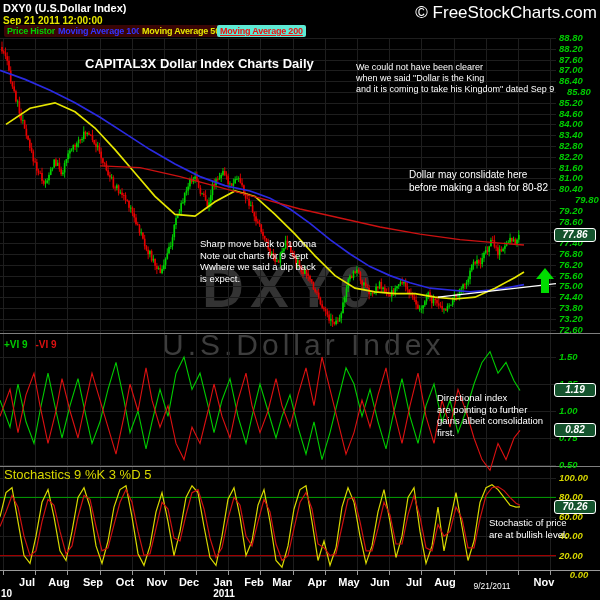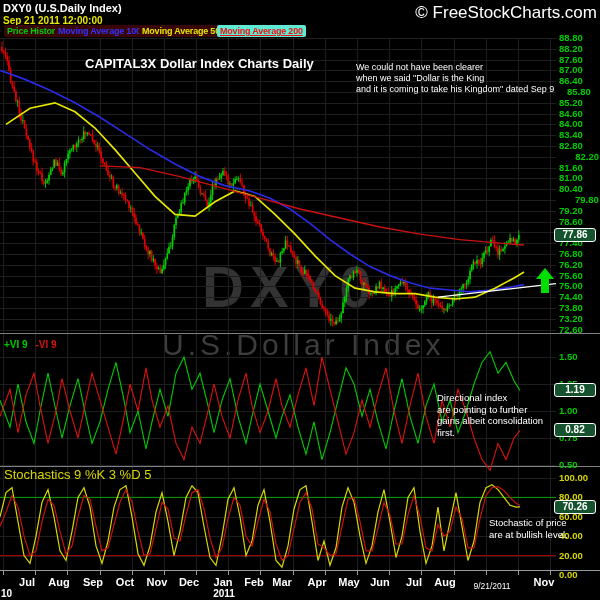--- a/index.html
+++ b/index.html
@@ -12,21 +12,21 @@
   #legend{position:absolute;left:0;top:25px;height:12px;width:600px;z-index:4;}
   .chip{position:absolute;top:0;font-size:9px;font-weight:bold;letter-spacing:-0.2px;
         background:#3a0505;padding:1px 3px;border-radius:2px;white-space:nowrap;}
   
   .wm1{position:absolute;left:202px;top:253px;color:#333333;font-size:58px;font-weight:bold;
        letter-spacing:6px;z-index:0;}
   .wm2{position:absolute;left:162px;top:328px;color:#3d3d3d;font-size:30px;letter-spacing:4px;z-index:0;}
   
   #chart-svg{position:absolute;left:0;top:0;z-index:1;}
   
-  #axis-labels{position:absolute;left:0;top:0;width:600px;height:449px;z-index:2;pointer-events:none;}
+  #axis-labels{position:absolute;left:0;top:0;width:600px;height:449px;z-index:2;pointer-events:none;font-style:italic;}
   .ytick{position:absolute;left:559px;width:40px;height:10px;font-size:9.5px;font-weight:bold;
          color:#00cc00;line-height:10px;}
   .ytick.yellow{color:#d8d800;}
   .valbox{position:absolute;left:554px;width:40px;height:12px;background:#14532d;border:1px solid #fff;
           border-radius:3px;color:#fff;font-size:10px;font-weight:bold;text-align:center;
           line-height:12px;z-index:5;}
   #xaxis{position:absolute;left:0;top:0;width:600px;height:600px;z-index:2;}
   .month{position:absolute;top:576px;width:30px;text-align:center;color:#fff;font-size:11px;font-weight:bold;}
   .yearlbl{position:absolute;color:#fff;font-size:10px;font-weight:bold;}
   .datelbl{position:absolute;left:470px;top:581px;width:44px;text-align:center;color:#fff;font-size:8.5px;}
@@ -42,21 +42,21 @@
   .anno-sharp{left:200px;top:238px;font-size:9.5px;line-height:11.5px;}
   .anno-ominous{left:348px;top:295px;font-size:9.5px;line-height:11.5px;}
   .anno-directional{left:437px;top:392px;font-size:9.5px;line-height:11.5px;}
   .anno-stoch{left:489px;top:517px;font-size:9.5px;line-height:11.5px;}
 </style>
 </head>
 <body>
 
 <div id="screen">
 
-  <div class="sym-title">DXY0 (U.S.Daily Index)</div>
+  <div class="sym-title">DXY0 (U.S.Dollar Index)</div>
   <div class="copyright">© FreeStockCharts.com</div>
   <div class="timestamp">Sep 21 2011 12:00:00</div>
   <div id="legend">
       <div class="chip" style="left: 4px; color: rgb(0, 208, 0); background: rgb(58, 5, 5);">Price History</div>
       <div class="chip" style="left: 55px; color: rgb(51, 51, 255); background: rgb(58, 5, 5);">Moving Average 100</div>
       <div class="chip" style="left: 139px; color: rgb(230, 230, 0); background: rgb(58, 5, 5);">Moving Average 50</div>
       <div class="chip" style="left: 217px; color: rgb(238, 17, 17); background: #5eead4; text-decoration: underline;">Moving Average 200</div>
     </div>
 
   <div class="wm1">DXY0</div>
@@ -758,21 +758,21 @@
       <div class="ytick" style="top: 44px;">88.20</div>
       <div class="ytick" style="top: 55px;">87.60</div>
       <div class="ytick" style="top: 65px;">87.00</div>
       <div class="ytick" style="top: 76px;">86.40</div>
       <div class="ytick" style="top: 87px; padding-left: 8px;">85.80</div>
       <div class="ytick" style="top: 98px;">85.20</div>
       <div class="ytick" style="top: 109px;">84.60</div>
       <div class="ytick" style="top: 119px;">84.00</div>
       <div class="ytick" style="top: 130px;">83.40</div>
       <div class="ytick" style="top: 141px;">82.80</div>
-      <div class="ytick" style="top: 152px; text-align: right;">82.20</div>
+      <div class="ytick" style="top: 152px;">82.20</div>
       <div class="ytick" style="top: 163px;">81.60</div>
       <div class="ytick" style="top: 173px;">81.00</div>
       <div class="ytick" style="top: 184px;">80.40</div>
       <div class="ytick" style="top: 195px; margin-left: 16px;">79.80</div>
       <div class="ytick" style="top: 206px;">79.20</div>
       <div class="ytick" style="top: 217px;">78.60</div>
       <div class="ytick" style="top: 227px;">78.00</div>
       <div class="ytick" style="top: 238px;">77.40</div>
       <div class="ytick" style="top: 249px;">76.80</div>
       <div class="ytick" style="top: 260px;">76.20</div>
@@ -785,21 +785,21 @@
       <div class="ytick" style="top: 352px;">1.50</div>
       <div class="ytick" style="top: 379px;">1.25</div>
       <div class="ytick" style="top: 406px;">1.00</div>
       <div class="ytick" style="top: 433px;">0.75</div>
       <div class="ytick" style="top: 460px;">0.50</div>
       <div class="ytick yellow" style="top: 473px;">100.00</div>
       <div class="ytick yellow" style="top: 492px;">80.00</div>
       <div class="ytick yellow" style="top: 512px;">60.00</div>
       <div class="ytick yellow" style="top: 531px;">40.00</div>
       <div class="ytick yellow" style="top: 551px;">20.00</div>
-      <div class="ytick yellow" style="top: 570px;">0.00</div>
+      <div class="ytick yellow" style="top: 570px; text-align: center;">0.00</div>
       <div class="valbox" style="top: 228px;">77.86</div>
       <div class="valbox" style="top: 383px;">1.19</div>
       <div class="valbox" style="top: 423px;">0.82</div>
       <div class="valbox" style="top: 500px;">70.26</div>
     </div>
   <div id="xaxis">
       <div class="month" style="left: 12px;">Jul</div>
       <div class="month" style="left: 44px;">Aug</div>
       <div class="month" style="left: 78px;">Sep</div>
       <div class="month" style="left: 110px;">Oct</div>
@@ -822,19 +822,25 @@
   <div class="vi-header">
     <span class="vi-pos">+VI 9</span>
     <span class="vi-neg">-VI 9</span>
   </div>
   <div class="stoch-header">Stochastics 9 %K 3 %D 5</div>
 
   <div class="anno anno-title">CAPITAL3X Dollar Index Charts Daily</div>
   <div class="anno anno-king">We could not have been clearer
 when we said "Dollar is the King
 and it is coming to take his Kingdom" dated Sep 9</div>
+  <div class="anno anno-consolidate">Dollar may conslidate here
+before making a dash for 80-82</div>
+  <div class="anno anno-sharp">Sharp move back to 100ma
+Note out charts for 9 Sept
+Wwhere we said a dip back
+is expect.</div>
   <div class="anno anno-stoch">Stochastic of price
 are at bullish level.</div>
   <div class="anno anno-directional">Directional index
 are pointing to further
 gains albeit consolidation
 first.</div>
 </div>
 
 </body></html>

